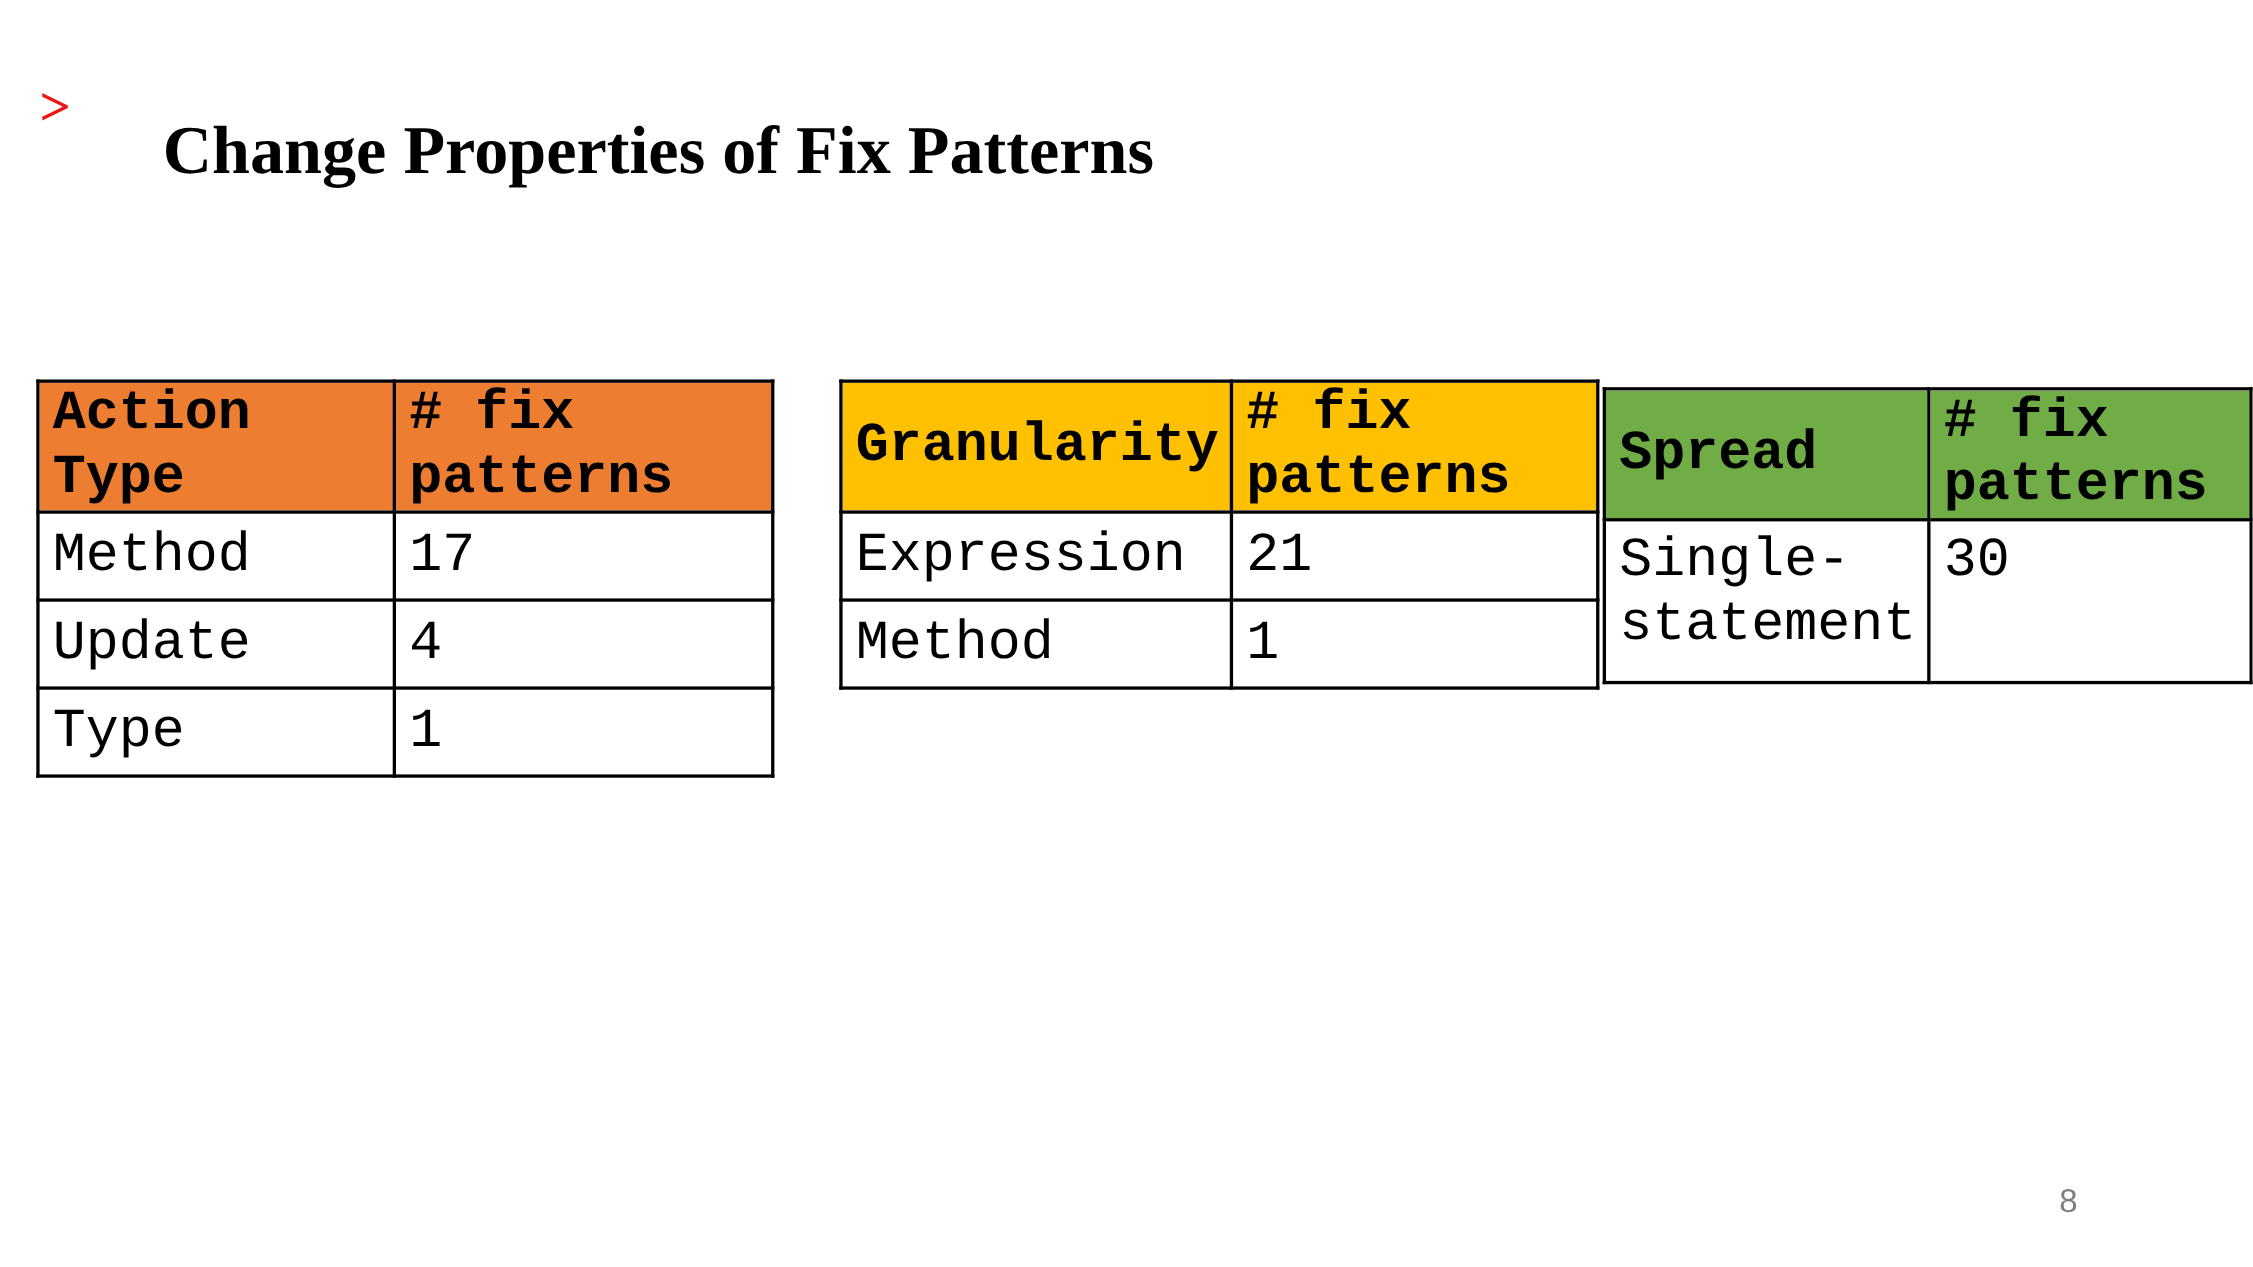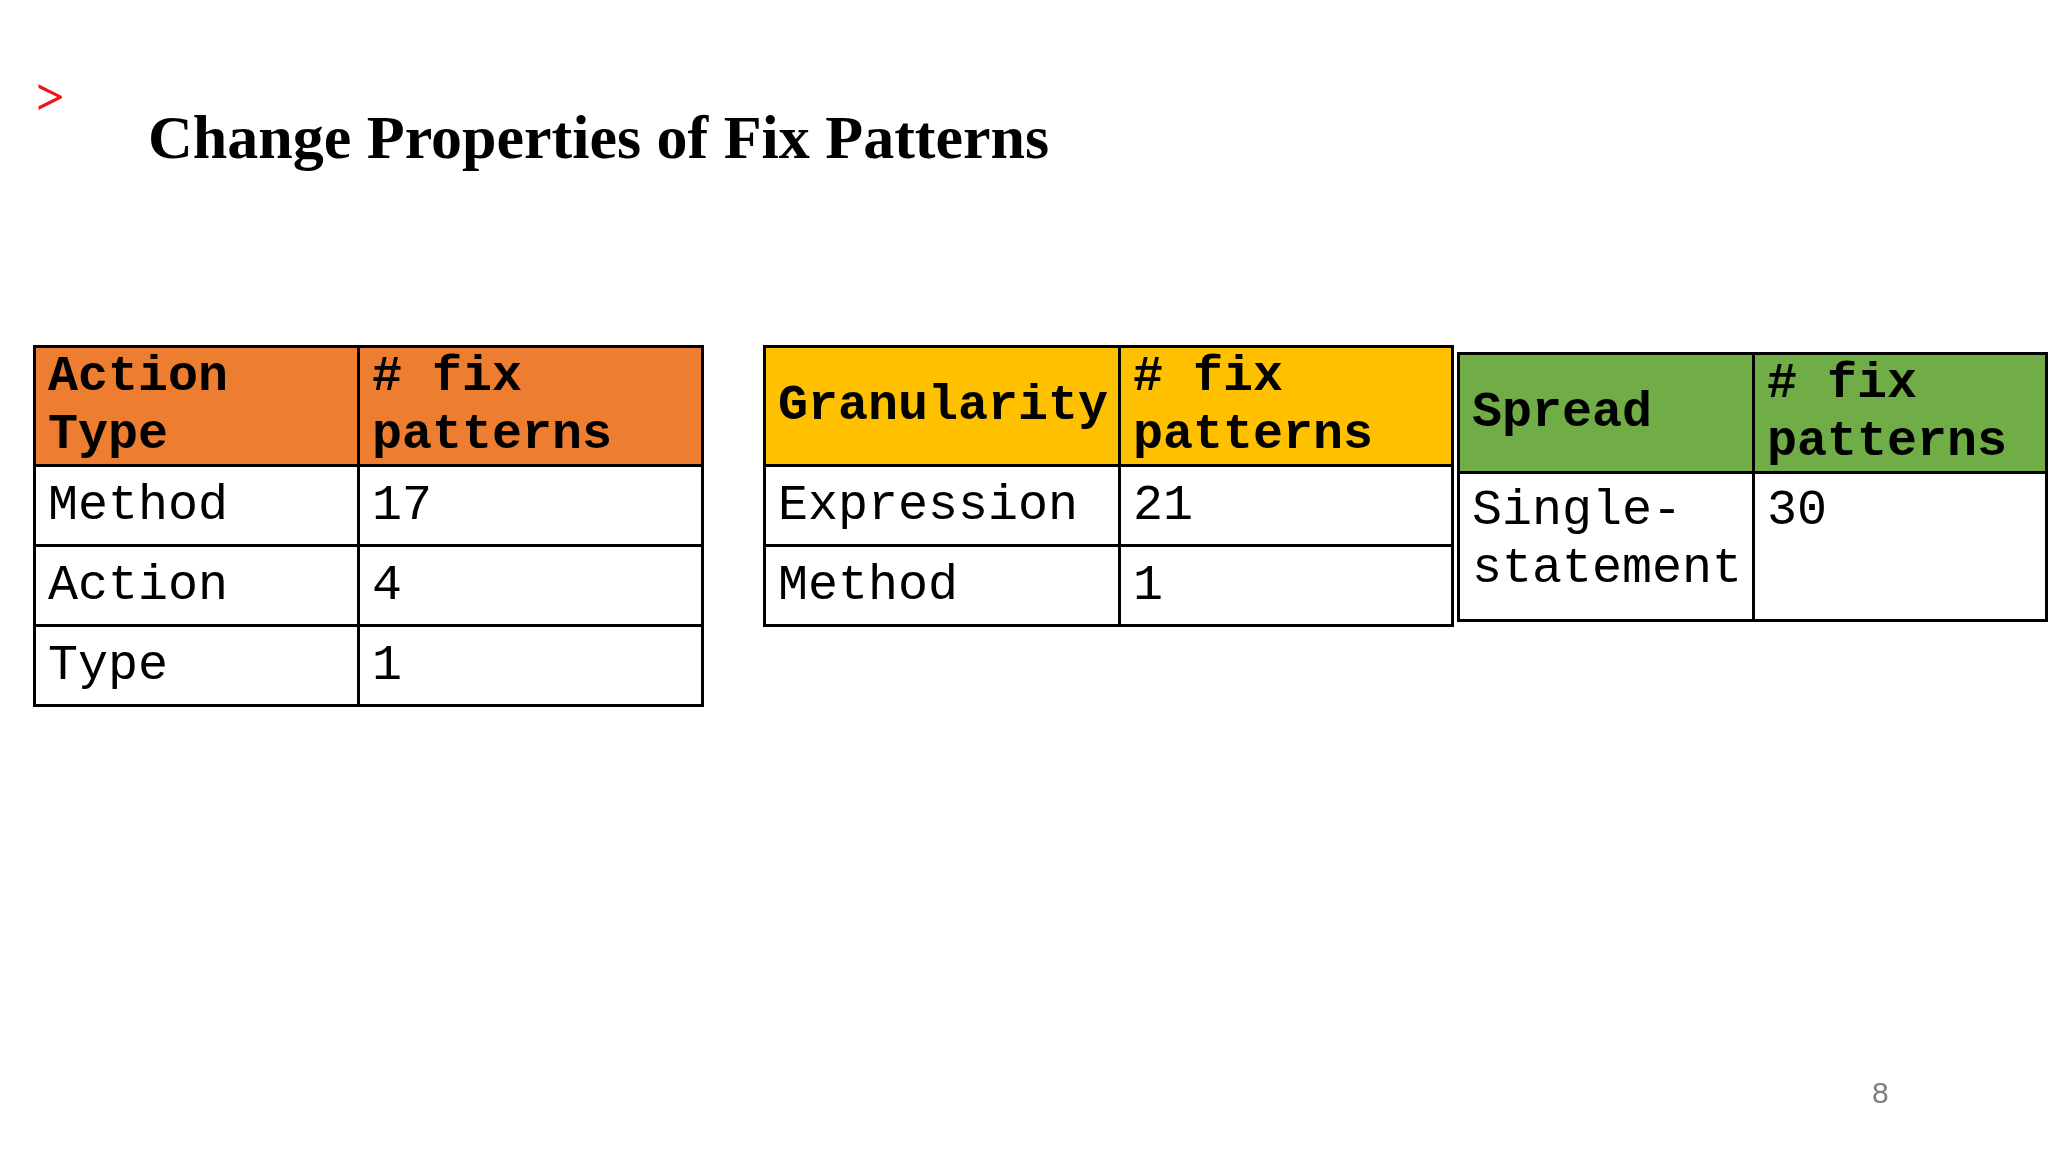--- a/index.html
+++ b/index.html
@@ -102,21 +102,21 @@
         <th style="background-color: rgb(237, 125, 49);">Action Type</th>
         <th style="background-color: rgb(237, 125, 49);"># fix patterns</th>
       </tr>
     </thead>
     <tbody>
       <tr>
         <td>Method</td>
         <td>17</td>
       </tr>
       <tr>
-        <td>Action</td>
+        <td>Update</td>
         <td>4</td>
       </tr>
       <tr>
         <td>Type</td>
         <td>1</td>
       </tr>
     </tbody>
   </table>
 
   <table class="dt" id="table-granularity">

